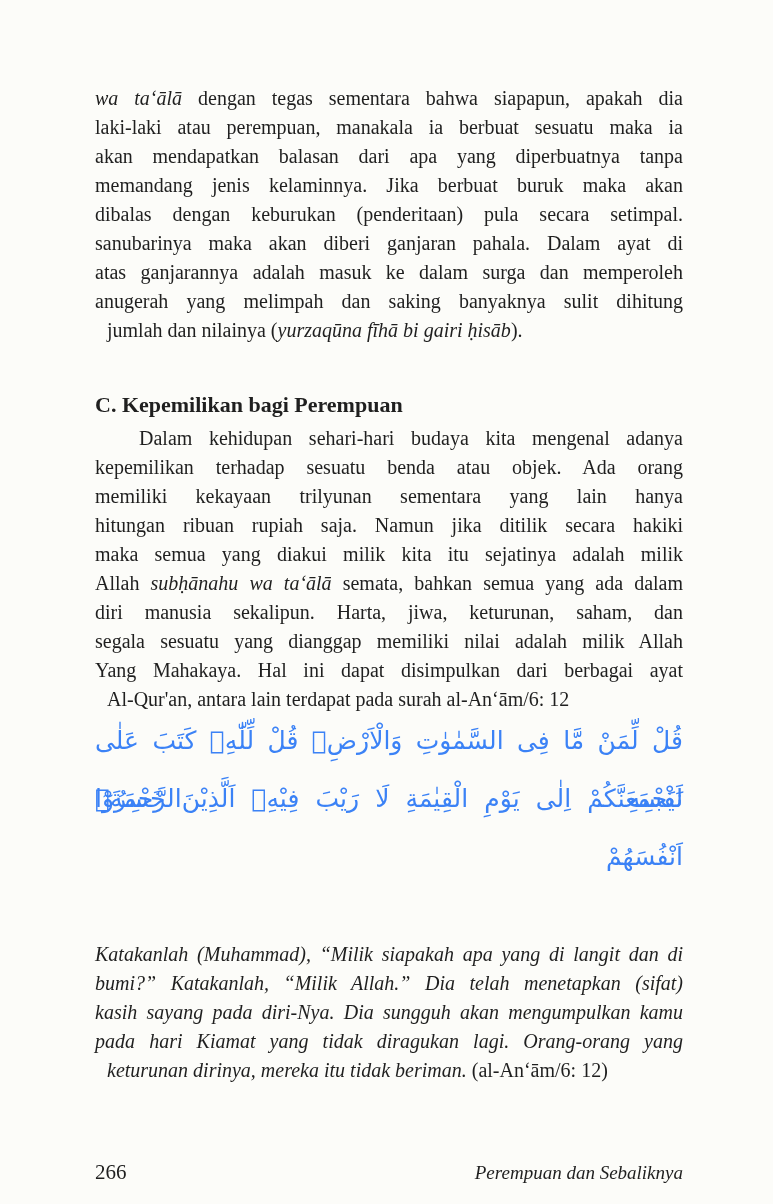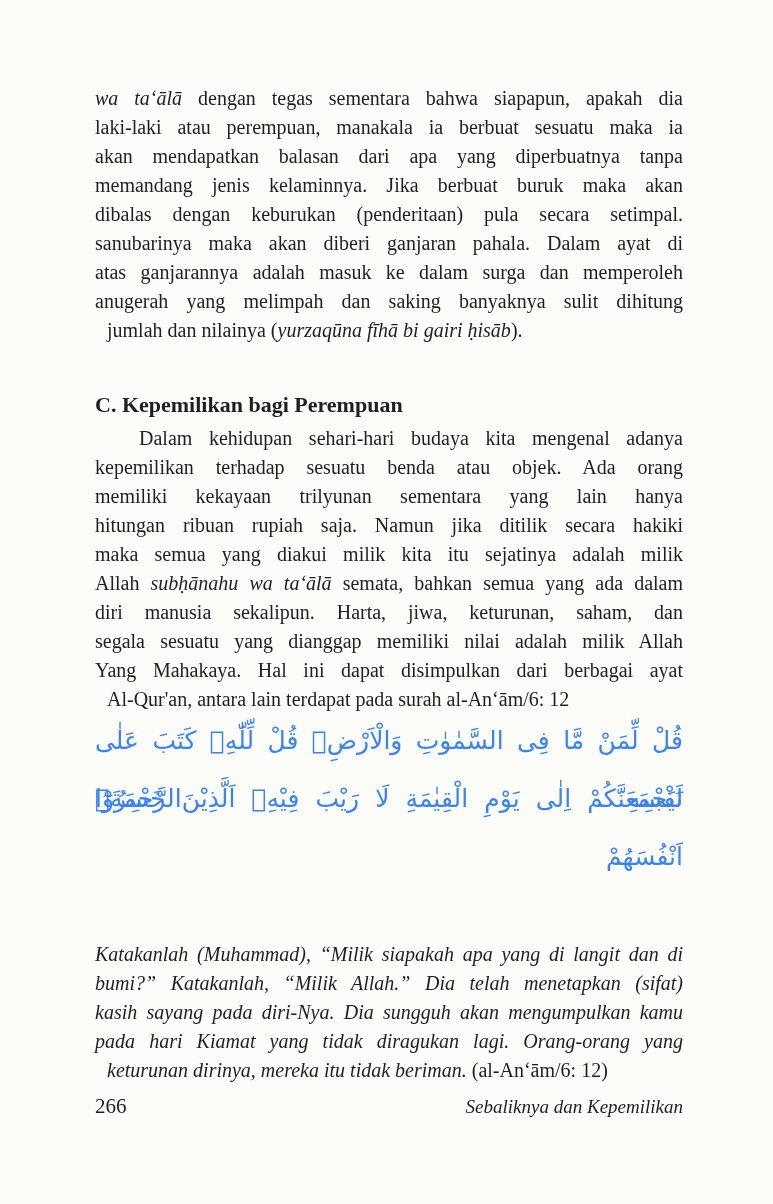--- a/index.html
+++ b/index.html
@@ -15,21 +15,21 @@
   .jline.indent{text-indent:44px;}
   .it{font-style:italic;}
   #para1{top:84px;}
   #heading{top:390px;font-weight:bold;font-size:22px;line-height:30px;}
   #para2{top:424px;}
   #arabic{top:712px;}
   .aline{direction:rtl;font-family:"DejaVu Sans",sans-serif;font-size:25px;line-height:58px;height:58px;
          text-align:justify;text-align-last:justify;color:#3b82f6;}
   .aline.end{text-align-last:right;}
   #translation{top:940px;}
-  #footer{position:absolute;top:1094px;left:95px;width:588px;display:flex;justify-content:space-between;align-items:baseline;}
+  #footer{position:absolute;top:1160px;left:95px;width:588px;display:flex;justify-content:space-between;align-items:baseline;}
   .pagenum{font-size:21px;}
   .runtitle{font-size:19px;font-style:italic;}
 </style>
 </head>
 <body style="background: rgb(252, 252, 249); color: rgb(31, 31, 31);">
 
 <div class="page">
 
   <div id="para1" class="block">
       <div class="jline"><span class="it">wa ta‘ālā</span><span> dengan tegas sementara bahwa siapapun, apakah dia</span></div>
@@ -66,16 +66,16 @@
   <div id="translation" class="block">
       <div class="jline"><span class="it">Katakanlah (Muhammad), “Milik siapakah apa yang di langit dan di</span></div>
       <div class="jline"><span class="it">bumi?” Katakanlah, “Milik Allah.” Dia telah menetapkan (sifat)</span></div>
       <div class="jline"><span class="it">kasih sayang pada diri-Nya. Dia sungguh akan mengumpulkan kamu</span></div>
       <div class="jline"><span class="it">pada hari Kiamat yang tidak diragukan lagi. Orang-orang yang</span></div>
       <div class="jline last"><span class="it">keturunan dirinya, mereka itu tidak beriman. </span><span>(al-An‘ām/6: 12)</span></div>
     </div>
 
   <div id="footer">
     <span class="pagenum">266</span>
-    <span class="runtitle">Sebaliknya dan Kepemilikan</span>
+    <span class="runtitle">Perempuan dan Sebaliknya</span>
   </div>
 
 </div>
 
 </body></html>

